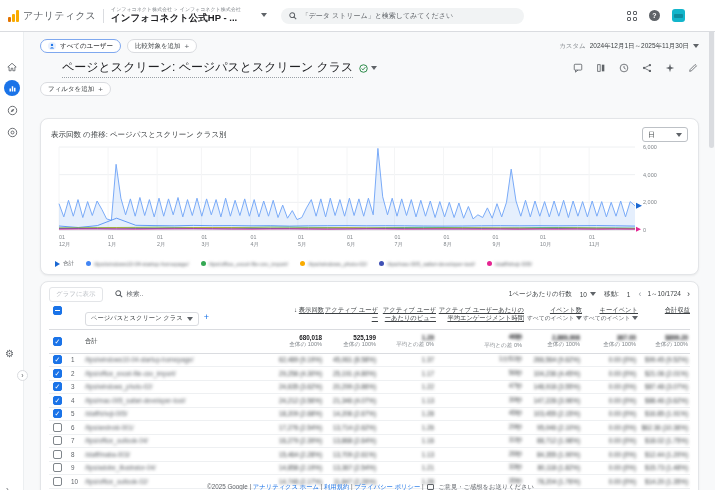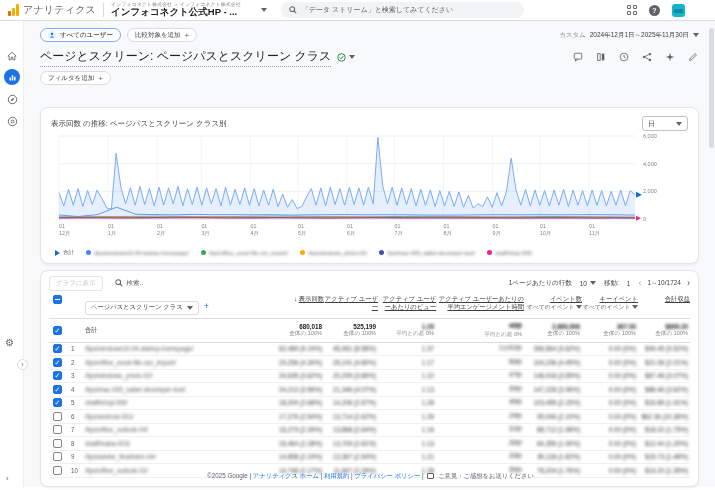--- a/index.html
+++ b/index.html
@@ -1,21 +1,21 @@
 <!DOCTYPE html>
 <html><head>
 <meta charset="utf-8">
 <style>
   * { box-sizing: border-box; margin: 0; padding: 0; }
   html,body { width:715px; height:490px; overflow:hidden; background:#fff;
     font-family:"Liberation Sans", sans-serif; color:#3c4043; }
   .app { width:715px; height:490px; position:relative; }
 
   
-  .appbar { height:21px; background:#fff; border-bottom:1px solid #dadce0;
+  .appbar { height:32px; background:#fff; border-bottom:1px solid #dadce0;
     display:flex; align-items:center; padding:0 8px; position:relative; z-index:5; }
   .logo { display:flex; align-items:center; gap:4px; }
   .logo-bars { display:flex; align-items:flex-end; gap:1px; height:12px; }
   .logo-bars i { display:block; width:3px; background:#f9ab00; border-radius:1px; }
   .logo-bars i:nth-child(1){height:5px;background:#e37400;}
   .logo-bars i:nth-child(2){height:8px;}
   .logo-bars i:nth-child(3){height:12px;}
   .logo-text { font-size:10px; color:#5f6368; letter-spacing:.2px; }
   .hdr-divider { width:1px; height:14px; background:#dadce0; margin:0 7px; }
   .account { display:flex; align-items:center; gap:20px; cursor:pointer; }
@@ -56,21 +56,21 @@
   .chip-user { border:1px solid #7fa8ef; color:#202124; }
   .chip-add { border:1px solid #dadce0; color:#3c4043; }
   .chip .plus { color:#5f6368; font-size:8px; }
   .person-badge { width:8px; height:8px; border-radius:50%; background:#e8f0fe; display:flex;
     align-items:center; justify-content:center; }
   .date-range { margin-left:auto; font-size:6.5px; color:#3c4043; display:flex; align-items:center; gap:4px; cursor:pointer;}
   .date-range .dr-type { color:#80868b; }
 
   
   .title-row { display:flex; align-items:center; height:24px; margin-top:2px; }
-  .report-title { font-size:12px; color:#202124; border-bottom:1px dotted #9aa0a6; padding-bottom:1px; cursor:pointer;}
+  .report-title { font-size:12px; color:#202124; border-bottom:1px dotted #9aa0a6; padding-bottom:1px; cursor:pointer;margin-left:22px;}
   .title-badge { margin:0 3px 0 6px; }
   .title-actions { margin-left:auto; display:flex; align-items:center; gap:11px; }
   .ta-ic { width:12px; height:12px; display:flex; align-items:center; justify-content:center; cursor:pointer;}
 
   
   .filter-row { height:18px; display:flex; align-items:center; }
 
   
   .card { background:#fff; border:1px solid #e3e5e8; border-radius:8px; box-shadow:0 1px 2px rgba(60,64,67,.08); }
   .chart-card { padding:8px 10px 4px 10px;margin-top:20px; }

